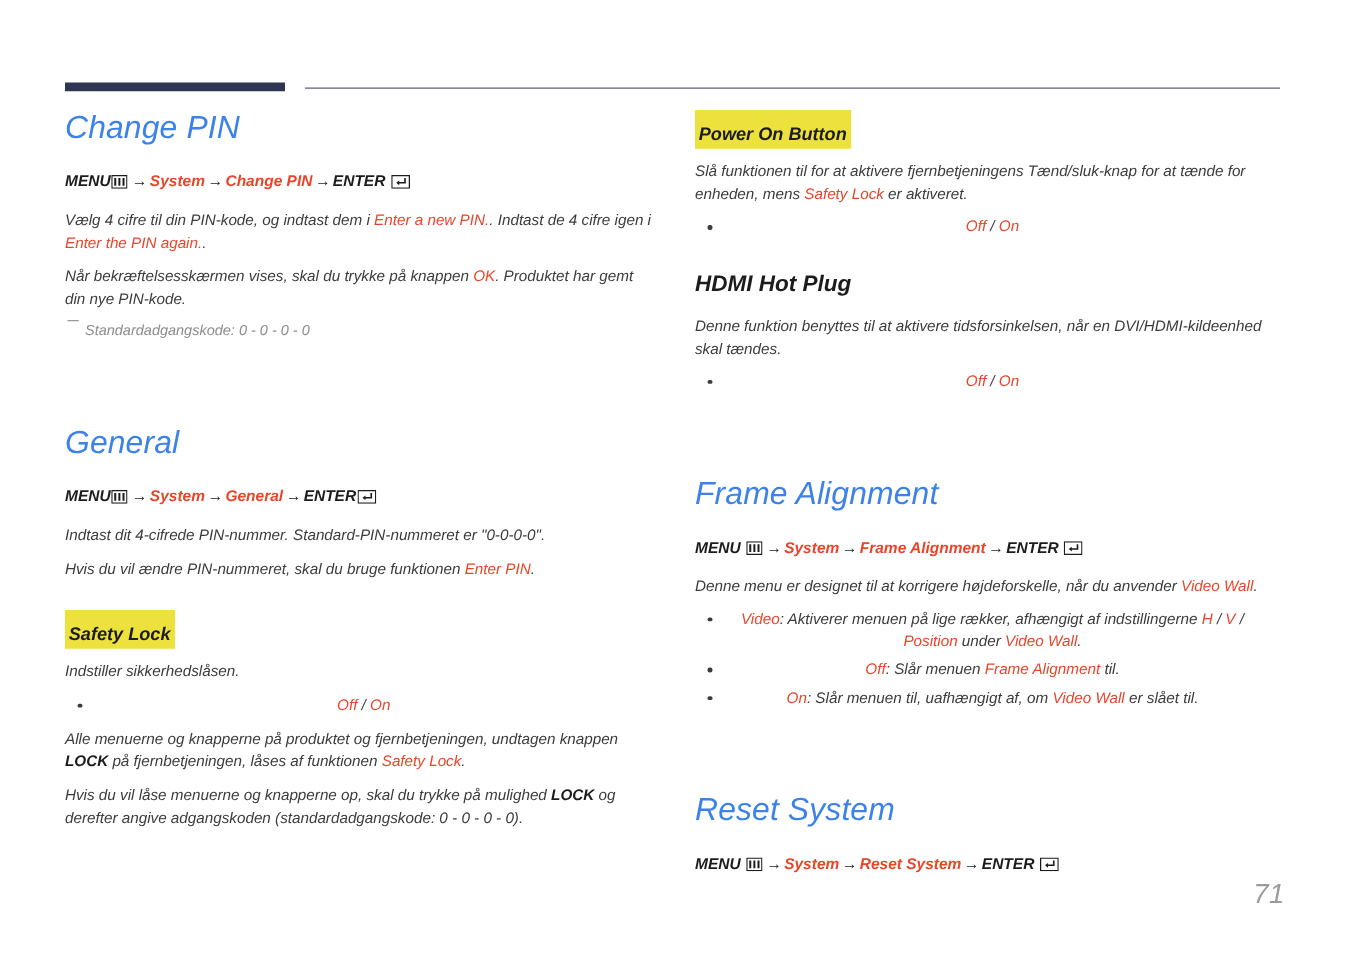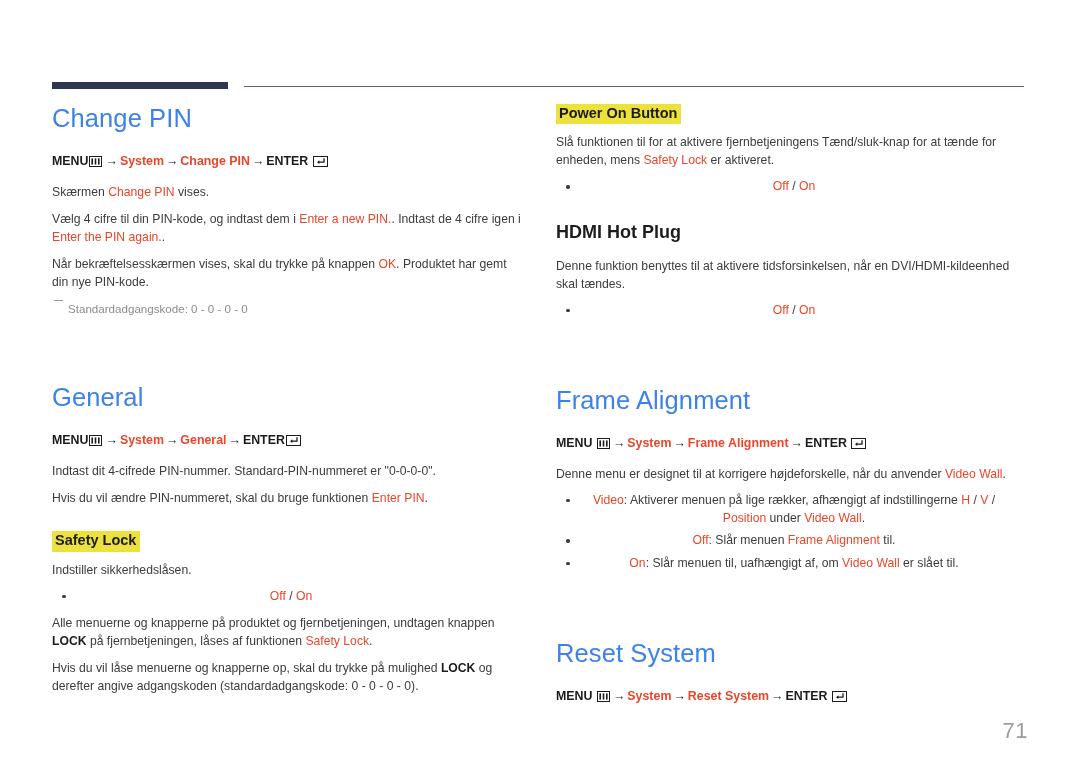--- a/index.html
+++ b/index.html
@@ -38,23 +38,24 @@
     top: 4px;
     width: 780px;
     height: 1px;
     background: #60607a;
   }
 
   
   .page {
     position: absolute;
     left: 0;
-    top: 16px;
+    top: 0;
     width: 1080px;
     height: 626px;
+    font-style: italic;
   }
   .col {
     position: absolute;
     top: 88px;
   }
   .col-left  { left: 52px;  width: 472px; }
   .col-right { left: 556px; width: 470px; }
 
   
   h1.sec {
@@ -74,21 +75,21 @@
     margin: 26px 0 13px 0;
     line-height: 1.2;
   }
 
   h2.sub.hl {
     display: inline-block;
     font-size: 14.5px;
     font-weight: 700;
     color: #1c1c1c;
     background: #ece13d;
-    padding: 1px 4px 2px 3px;
+    padding: 12px 4px 2px 3px;
     margin: 0 0 9px 0;
   }
   .hl-wrap { margin: 24px 0 0 0; }
   .hl-wrap.first { margin-top: 0; }
 
   p.body {
     font-size: 12.2px;
     line-height: 1.48;
     margin: 0 0 9px 0;
     color: #3c3c3c;
@@ -187,21 +188,20 @@
             <rect x="0.5" y="0.5" width="12" height="10" fill="none" stroke="#1c1c1c" stroke-width="1"></rect>
             <rect x="2.4" y="2.4" width="1.6" height="6.2" fill="#1c1c1c"></rect>
             <rect x="5.7" y="2.4" width="1.6" height="6.2" fill="#1c1c1c"></rect>
             <rect x="9" y="2.4" width="1.6" height="6.2" fill="#1c1c1c"></rect>
           </svg></span><span class="arrow">→</span><span class="accent">System</span><span class="arrow">→</span><span class="accent">Change PIN</span><span class="arrow">→</span><span class="plain">ENTER</span> <span class="ico"><svg width="15" height="11" viewBox="0 0 15 11">
             <rect x="0.5" y="0.5" width="14" height="10" fill="none" stroke="#1c1c1c" stroke-width="1"></rect>
             <path d="M11 2.3 L11 6.2 L5.1 6.2" fill="none" stroke="#1c1c1c" stroke-width="1.3"></path>
             <path d="M6.4 4.3 L4 6.2 L6.4 8.1 Z" fill="#1c1c1c"></path>
           </svg></span></p>
 
-    <p class="body"><span>Skærmen </span><span class="accent">Change PIN</span><span> vises.</span></p>
 
     <p class="body"><span>Vælg 4 cifre til din PIN-kode, og indtast dem i </span><span class="accent">Enter a new PIN.</span><span>. Indtast de 4 cifre igen i </span><span class="accent">Enter the PIN again.</span><span>.</span></p>
 
     <p class="body"><span>Når bekræftelsesskærmen vises, skal du trykke på knappen </span><span class="accent">OK</span><span>. Produktet har gemt din nye PIN-kode.</span></p>
 
     <p class="note"><span class="dash"></span><span>Standardadgangskode: 0 - 0 - 0 - 0</span></p>
 
     <h1 class="sec gap-top">General</h1>
 
     <p class="menu"><span class="plain">MENU</span><span class="ico"><svg width="13" height="11" viewBox="0 0 13 11">

